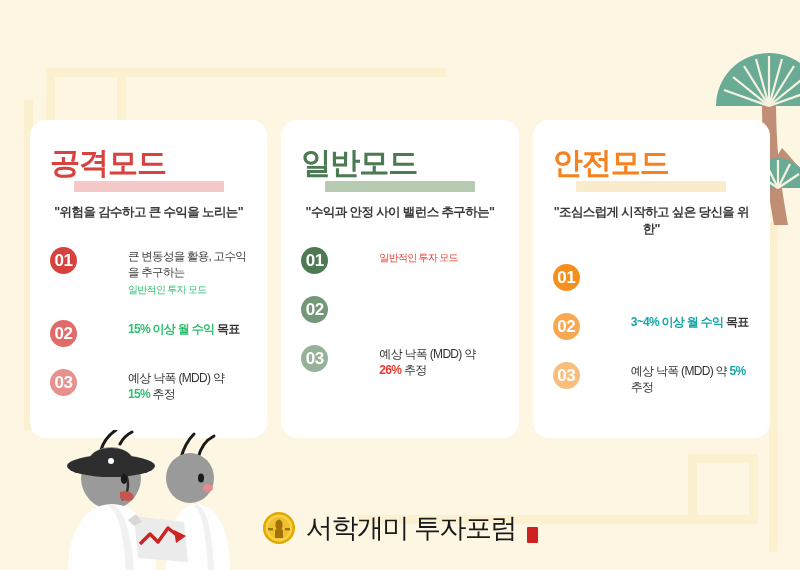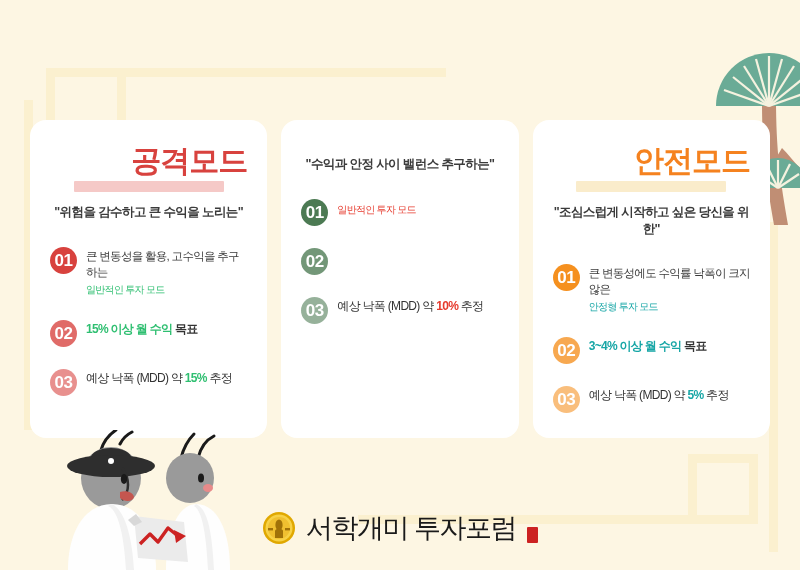--- a/index.html
+++ b/index.html
@@ -73,23 +73,22 @@
     background: #ffffff;
     border-radius: 16px;
     padding: 26px 20px 18px 20px;
     box-sizing: border-box;
     display: flex;
     flex-direction: column;
   }
 
   .title-wrap {
     position: relative;
-    text-align: right;
+    text-align: left;
     height: 48px;
-    font-family: Liberation Mono, monospace;
   }
   .title-hl {
     position: absolute;
     left: 50%;
     transform: translateX(-50%);
     bottom: 2px;
     width: 150px;
     height: 11px;
     border-radius: 1px;
   }
@@ -133,20 +132,21 @@
     align-items: center;
     justify-content: center;
     letter-spacing: -0.5px;
   }
   .item-text {
     padding-top: 1px;
     font-size: 12px;
     letter-spacing: -0.7px;
     line-height: 16px;
     color: #333;
+    margin-left: 42px;
   }
   .item-text .l1 { display: block; font-size: 11.5px; color: #3a3a3a; }
   .item-text .l2 { display: block; font-weight: normal; font-size: 10px; margin-top: 2px; }
   .item-text b { font-weight: bold; }
 
   
   .ants { position: absolute; left: 38px; bottom: 0; width: 230px; height: 140px; }
 
   
   .logo {
@@ -255,58 +255,58 @@
         <div class="badge" style="opacity: 0.58; background-color: rgb(216, 66, 62);">03</div>
         <div class="item-text big">
           <span>예상 낙폭 (MDD) 약 </span><b style="color: rgb(47, 191, 113);">15%</b><span> 추정</span>
         </div>
       </div>
 
     </div>
   </div>
 
   <div class="card">
+    <div class="title-wrap">
+      <div class="title-hl" style="background-color: rgb(182, 203, 178);"></div>
+      <div class="card-title" style="color: rgb(76, 122, 83);">일반모드</div>
+    </div>
     <div class="card-sub">"수익과 안정 사이 밸런스 추구하는"</div>
     <div class="items">
 
       <div class="item">
         <div class="badge" style="background-color: rgb(76, 122, 83);">01</div>
         <div class="item-text">
           <span class="l2" style="color: rgb(230, 59, 46);">일반적인 투자 모드</span>
         </div>
       </div>
 
       <div class="item">
         <div class="badge" style="opacity: 0.78; background-color: rgb(76, 122, 83);">02</div>
       </div>
 
       <div class="item">
         <div class="badge" style="opacity: 0.58; background-color: rgb(76, 122, 83);">03</div>
         <div class="item-text big">
-          <span>예상 낙폭 (MDD) 약 </span><b style="color: rgb(230, 59, 46);">10%</b><span> 추정</span>
+          <span>예상 낙폭 (MDD) 약 </span><b style="color: rgb(230, 59, 46);">26%</b><span> 추정</span>
         </div>
       </div>
 
     </div>
   </div>
 
   <div class="card">
     <div class="title-wrap">
       <div class="title-hl" style="background-color: rgb(250, 236, 203);"></div>
       <div class="card-title" style="color: rgb(245, 130, 31);">안전모드</div>
     </div>
     <div class="card-sub">"조심스럽게 시작하고 싶은 당신을 위한"</div>
     <div class="items">
 
       <div class="item">
         <div class="badge" style="background-color: rgb(245, 144, 31);">01</div>
-        <div class="item-text">
-          <span class="l1">큰 변동성에도 수익률 낙폭이 크지않은</span>
-          <span class="l2" style="color: rgb(23, 166, 166);">안정형 투자 모드</span>
-        </div>
       </div>
 
       <div class="item">
         <div class="badge" style="opacity: 0.78; background-color: rgb(245, 144, 31);">02</div>
         <div class="item-text big">
           <b style="color: rgb(23, 166, 166); text-align: right;">3~4% 이상 월 수익</b><b> 목표</b>
         </div>
       </div>
 
       <div class="item">

